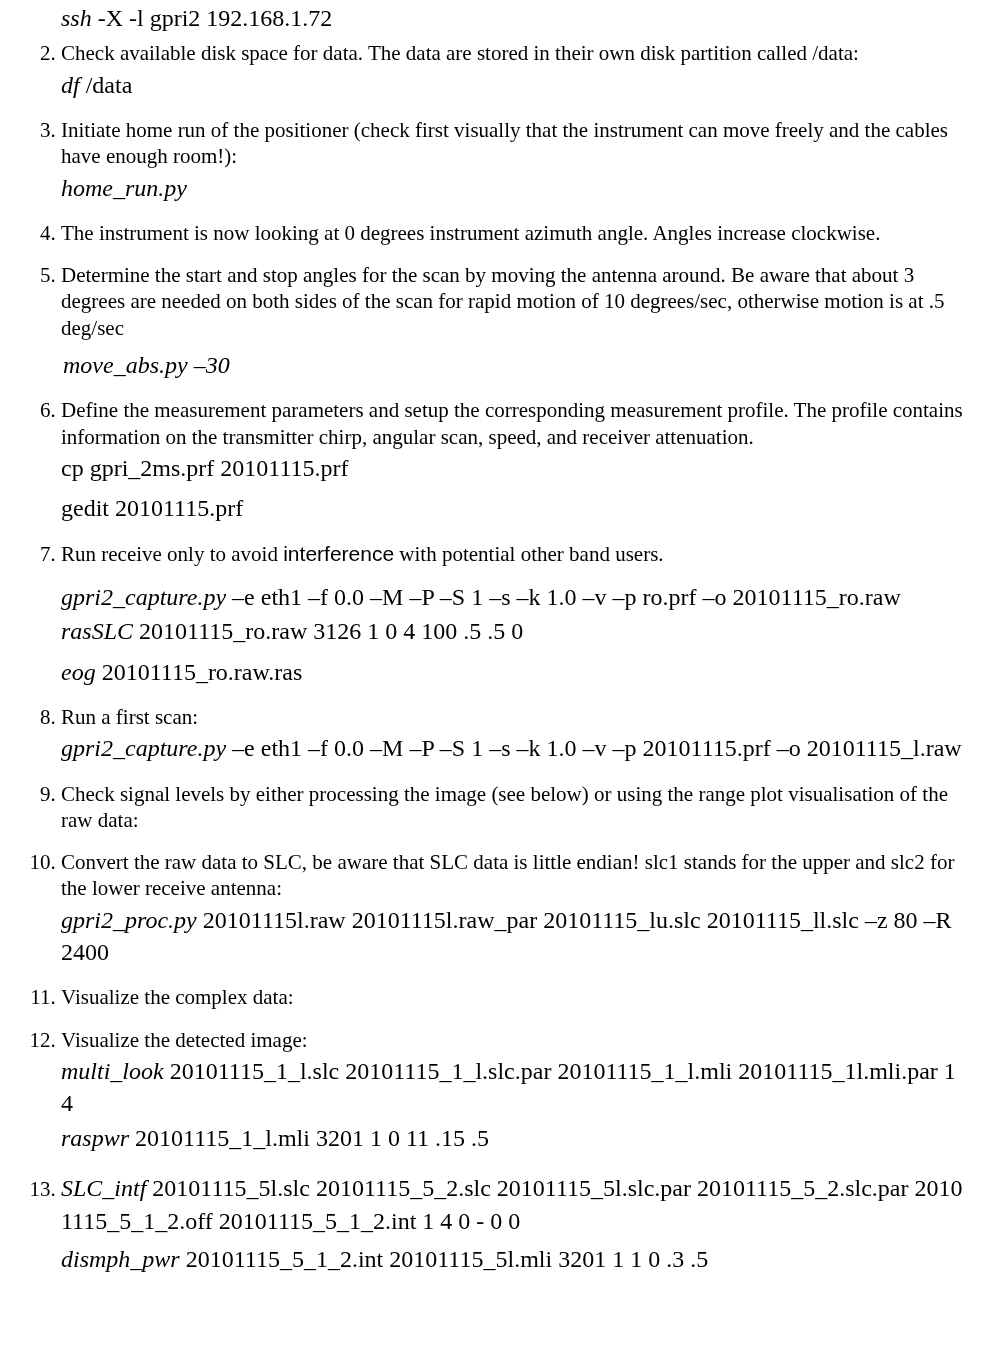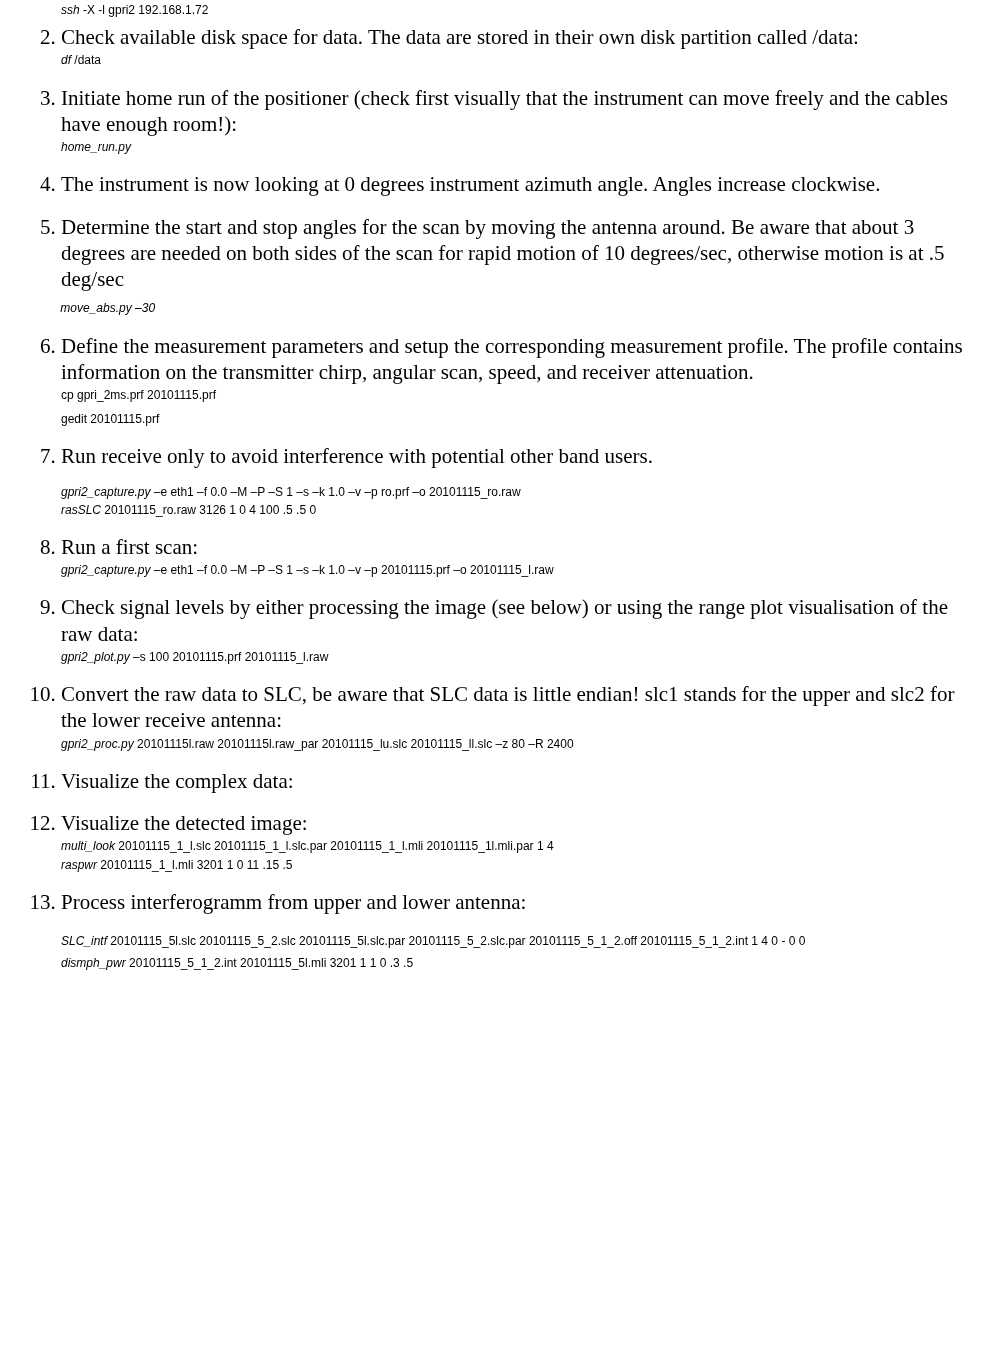--- a/index.html
+++ b/index.html
@@ -18,22 +18,22 @@
     }
     li {
       list-style-position: outside;
       margin-left: 28px;
       margin-bottom: 16px;
     }
     li::marker {
       font-family: 'Times New Roman', Times, serif;
     }
     .code {
-      font-family: Liberation Sans, sans-serif;
-      font-size: 12px;
+      font-family: Liberation Serif, serif;
+      font-size: 24px;
       white-space: pre-wrap;
       word-break: break-all;
       line-height: 1.35;
     }
     .cmd {
       font-style: italic;
     }
     .item-text {
       display: block;
     }
@@ -81,49 +81,48 @@
     <span class="code code-block cmd space-top" style="margin-left:-4px;"> move_abs.py –30</span>
   </li>
 
   <li value="6">
     <span class="item-text">Define the measurement parameters and setup the corresponding measurement profile. The profile contains information on the transmitter chirp, angular scan, speed, and receiver attenuation.</span>
     <span class="code code-block">cp gpri_2ms.prf 20101115.prf</span>
     <span class="code code-block space-top">gedit 20101115.prf</span>
   </li>
 
   <li value="7">
-    <span class="item-text"><span>Run  receive only to avoid </span><span style="font-family:Liberation Serif, serif;">interference</span><span> with potential other band users.</span></span>
+    <span class="item-text"><span>Run  receive only to avoid </span><span style="font-family:Liberation Sans, sans-serif;">interference</span><span> with potential other band users.</span></span>
     <span class="code code-block space-top-more"><span class="cmd">gpri2_capture.py</span><span> –e eth1 –f 0.0 –M –P –S 1 –s –k 1.0 –v –p ro.prf –o 20101115_ro.raw</span></span>
     <span class="code code-block"><span class="cmd">rasSLC</span><span> 20101115_ro.raw 3126 1 0 4 100 .5 .5 0</span></span>
+    <span class="code code-block space-top"><span class="cmd">eog</span><span> 20101115_ro.raw.ras</span></span>
   </li>
 
   <li value="8">
     <span class="item-text">Run a first scan:</span>
     <span class="code code-block"><span class="cmd">gpri2_capture.py</span><span> –e eth1 –f 0.0 –M –P –S 1 –s –k 1.0 –v –p 20101115.prf –o 20101115_l.raw</span></span>
   </li>
 
   <li value="9">
     <span class="item-text">Check signal levels by either processing the image (see below) or using the range plot visualisation of the raw data:</span>
-    <span class="code code-block"><span class="cmd">gpri2_plot.py</span><span> –s 100 20101115.prf 20101115_l.raw</span></span>
   </li>
 
   <li value="10">
     <span class="item-text">Convert the raw data to SLC, be aware that SLC data is little endian! slc1 stands for the upper and slc2 for the lower receive antenna:</span>
     <span class="code code-block"><span class="cmd">gpri2_proc.py</span><span> 20101115l.raw 20101115l.raw_par 20101115_lu.slc 20101115_ll.slc –z 80 –R 2400</span></span>
   </li>
 
   <li value="11">
     <span class="item-text">Visualize the complex data:</span>
   </li>
 
   <li value="12">
     <span class="item-text">Visualize the detected image:</span>
     <span class="code code-block"><span class="cmd">multi_look</span><span> 20101115_1_l.slc 20101115_1_l.slc.par 20101115_1_l.mli 20101115_1l.mli.par 1 4</span></span>
     <span class="code code-block"><span class="cmd">raspwr</span><span> 20101115_1_l.mli 3201 1 0 11 .15 .5</span></span>
   </li>
 
   <li value="13">
-    <span class="item-text">Process interferogramm from upper and lower antenna:</span>
     <span class="code code-block" style="margin-top:18px;"><span class="cmd">SLC_intf</span><span> 20101115_5l.slc 20101115_5_2.slc 20101115_5l.slc.par 20101115_5_2.slc.par 20101115_5_1_2.off 20101115_5_1_2.int 1 4 0 - 0 0</span></span>
     <span class="code code-block" style="margin-top:6px;"><span class="cmd">dismph_pwr</span><span> 20101115_5_1_2.int 20101115_5l.mli 3201 1 1 0 .3 .5</span></span>
   </li>
 
 </ol>
 
 </body></html>

